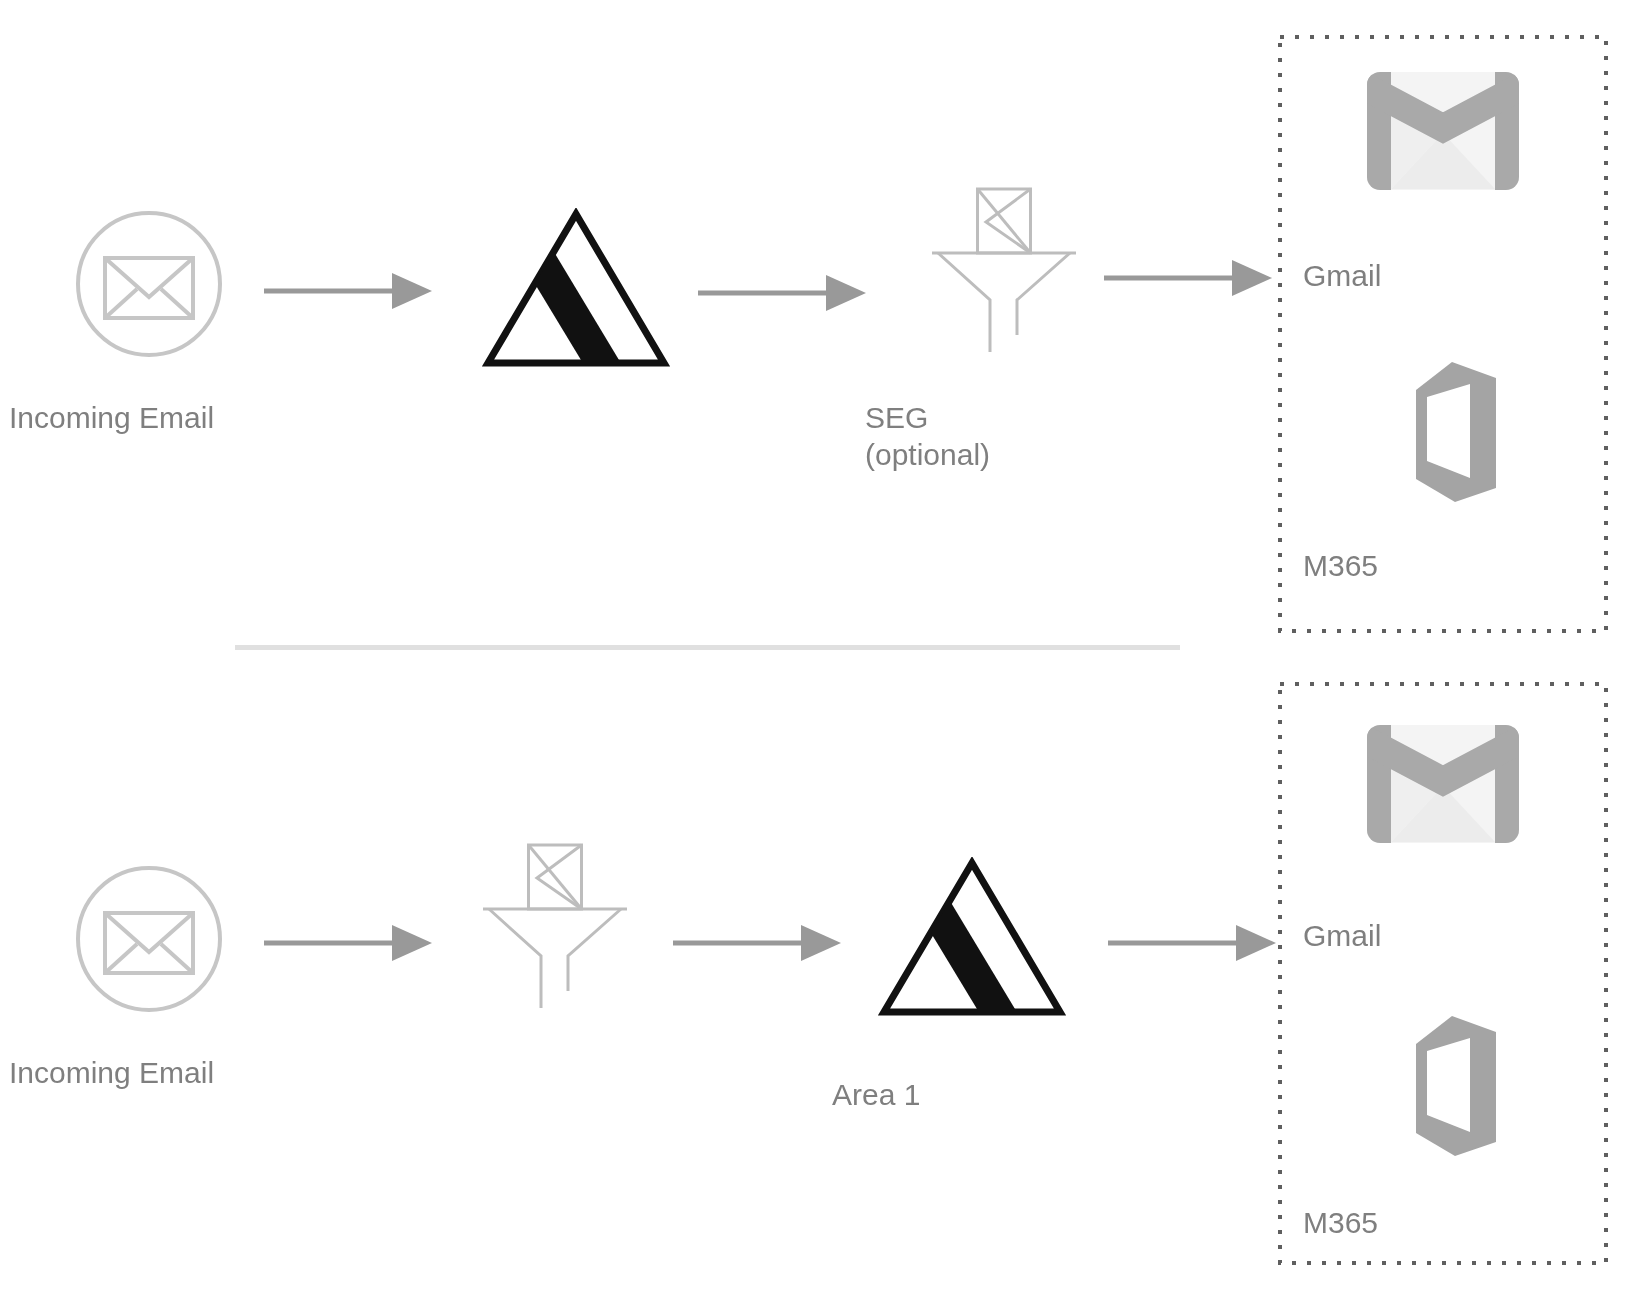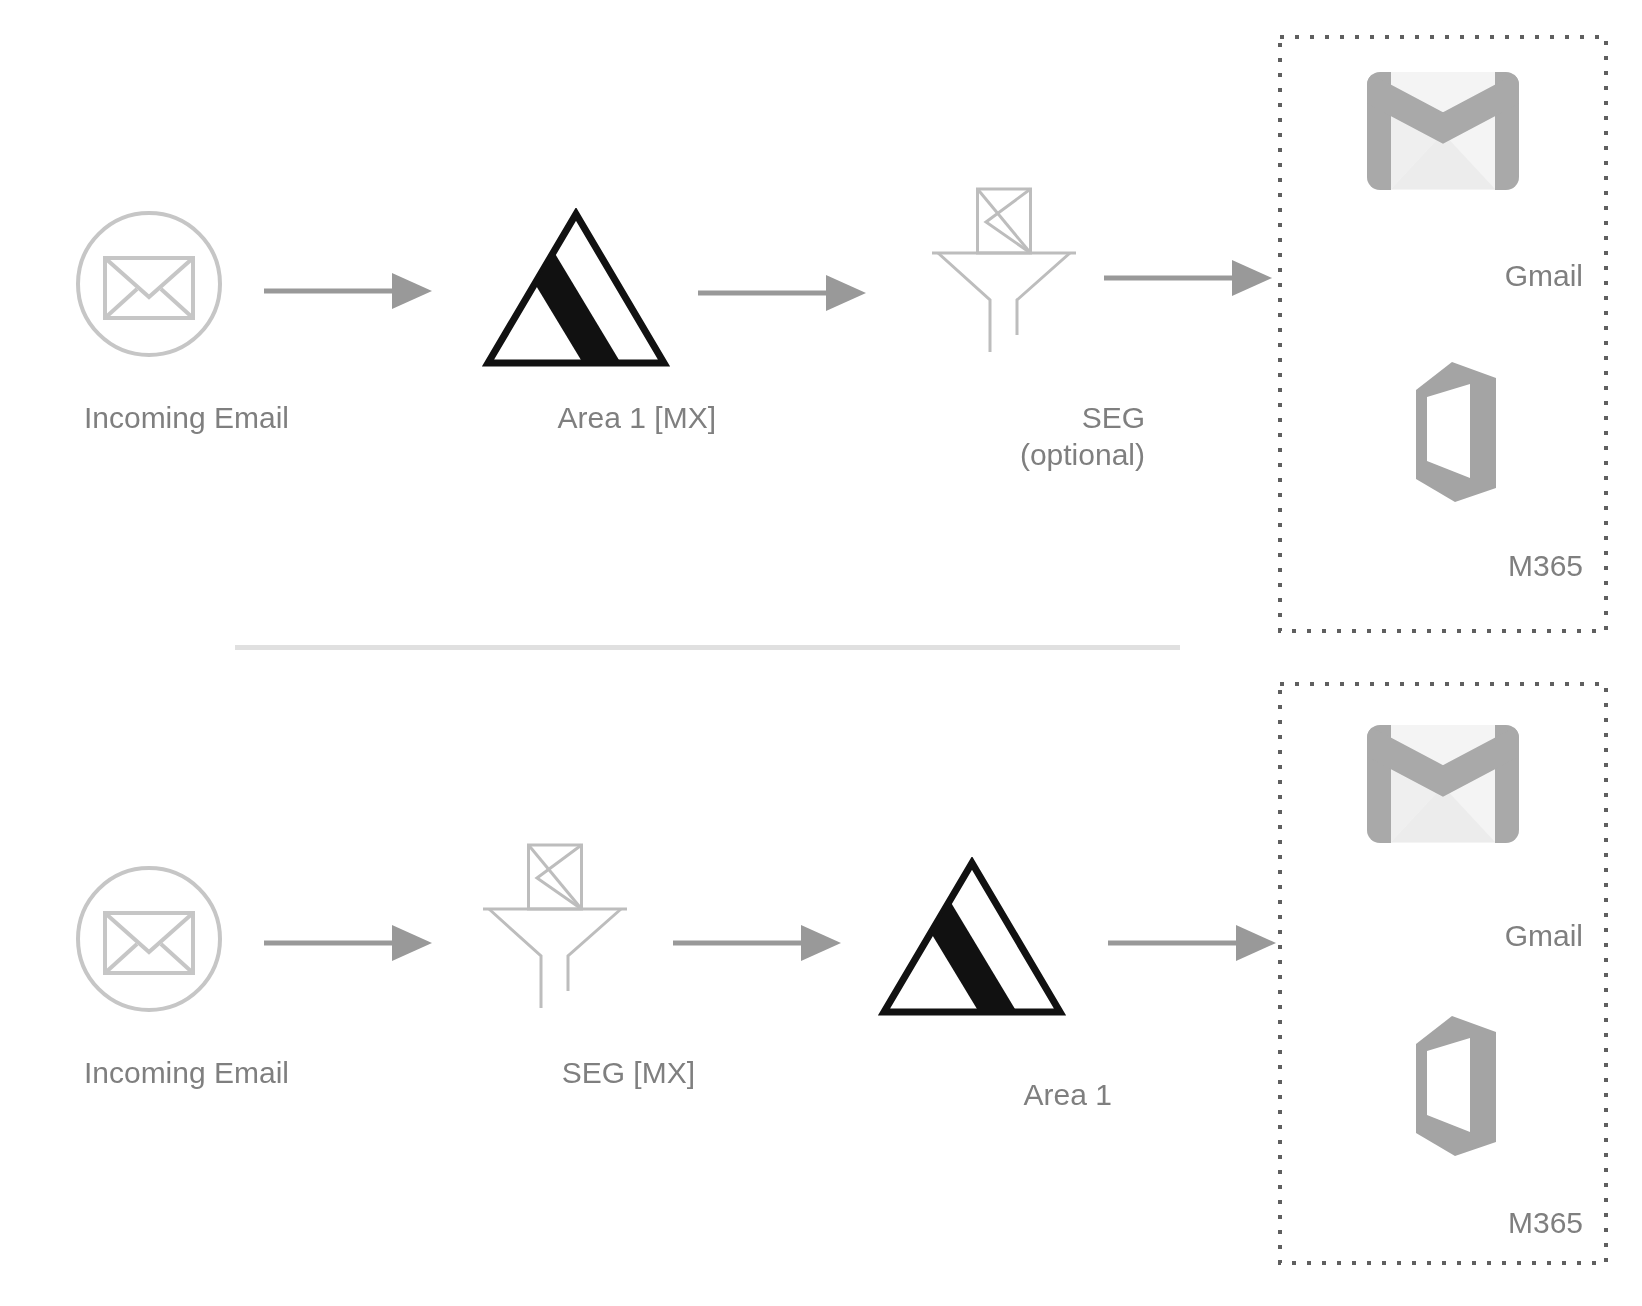--- a/index.html
+++ b/index.html
@@ -7,21 +7,21 @@
     position:relative;
     width:1642px;height:1306px;
     background:#ffffff;
     font-family:"Liberation Sans", sans-serif;
     overflow:hidden;
   }
   .abs{position:absolute;}
   .label{
     position:absolute;
     width:280px;
-    text-align:right;
+    text-align:left;
     font-size:30px;
     line-height:36px;
     color:#7f7f7f;
     white-space:nowrap;
   }
   .divider{
     position:absolute;
     left:235px;top:645px;
     width:945px;height:5px;
     background:#e0e0e0;
@@ -49,21 +49,20 @@
       <polygon points="128,4 168,22 128,40" fill="#999999"></polygon>
     </svg>
   </div>
 
   <div class="abs" style="left:482px;top:208px;width:188px;height:162px;">
     <svg width="188" height="162" viewBox="0 0 188 162">
       <polygon points="94,6 182,155 6,155" fill="#ffffff" stroke="#111111" stroke-width="7"></polygon>
       <polygon points="72,44 137,152 99,152 53,76" fill="#111111"></polygon>
     </svg>
   </div>
-  <div class="label" style="left:436px;top:400px;">Area 1 [MX]</div>
 
   <div class="abs" style="left:698px;top:271px;width:170px;height:44px;">
     <svg width="170" height="44" viewBox="0 0 170 44">
       <rect x="0" y="19.5" width="131" height="5" fill="#999999"></rect>
       <polygon points="128,4 168,22 128,40" fill="#999999"></polygon>
     </svg>
   </div>
 
   <div class="abs" style="left:930px;top:185px;width:148px;height:170px;">
     <svg width="148" height="170" viewBox="0 0 148 170">
@@ -140,21 +139,20 @@
       <g fill="none" stroke="#bdbdbd" stroke-width="3">
         <rect x="47.5" y="4" width="53" height="64"></rect>
         <path d="M47.5 4 L100.5 68"></path>
         <path d="M100.5 4 L56 37 L100.5 68"></path>
         <path d="M2 68 L146 68"></path>
         <path d="M8 68 L60 115 L60 167"></path>
         <path d="M140 68 L87 115 L87 150"></path>
       </g>
     </svg>
   </div>
-  <div class="label" style="left:415px;top:1055px;">SEG [MX]</div>
 
   <div class="abs" style="left:673px;top:921px;width:170px;height:44px;">
     <svg width="170" height="44" viewBox="0 0 170 44">
       <rect x="0" y="19.5" width="131" height="5" fill="#999999"></rect>
       <polygon points="128,4 168,22 128,40" fill="#999999"></polygon>
     </svg>
   </div>
 
   <div class="abs" style="left:878px;top:857px;width:188px;height:162px;">
     <svg width="188" height="162" viewBox="0 0 188 162">

